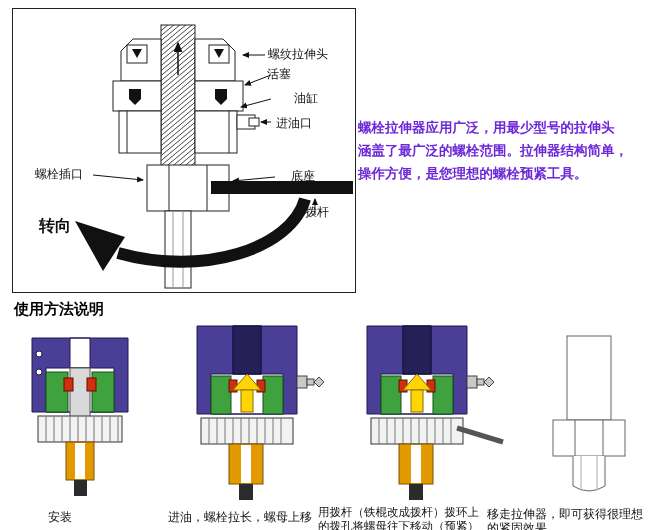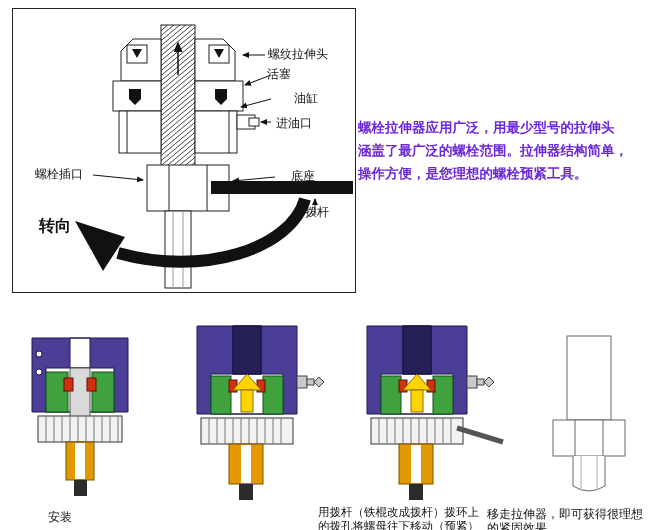--- a/index.html
+++ b/index.html
@@ -115,20 +115,21 @@
     <div class="dlabel" style="left:278px;top:160px">底座</div>
     <div class="dlabel" style="left:292px;top:196px">拨杆</div>
     <div class="dlabel bold" style="left:22px;top:158px">螺栓插口</div>
     <div class="dlabel big" style="left:26px;top:210px">转向</div>
   </div>
 
   <div class="desc">螺栓拉伸器应用广泛，用最少型号的拉伸头
 涵盖了最广泛的螺栓范围。拉伸器结构简单，
 操作方便，是您理想的螺栓预紧工具。</div>
 
+  <div class="heading">使用方法说明</div>
 
   <svg class="step-svg" style="left:20px;top:332px" width="120" height="165" viewBox="0 0 120 165">
     <path fill-rule="evenodd" d="M12 6 H108 V80 H12 Z M50 6 H70 V36 H50 Z M26 36 H94 V80 H26 Z" class="f-purple" stroke="#1d1850"></path>
     <circle cx="19" cy="22" r="3" fill="#fff" stroke="#1d1850"></circle>
     <circle cx="19" cy="40" r="3" fill="#fff" stroke="#1d1850"></circle>
     <rect x="50" y="36" width="20" height="54" fill="#d9d9d9" stroke="#555"></rect>
     <rect x="26" y="40" width="22" height="40" class="f-green" stroke="#14501a"></rect>
     <rect x="72" y="40" width="22" height="40" class="f-green" stroke="#14501a"></rect>
     <rect x="44" y="46" width="9" height="13" class="f-red" stroke="#601000"></rect>
     <rect x="67" y="46" width="9" height="13" class="f-red" stroke="#601000"></rect>
@@ -231,16 +232,17 @@
       <rect x="16" y="90" width="72" height="36" fill="#fff" stroke="#666"></rect>
       <line x1="38" y1="90" x2="38" y2="126" stroke="#666"></line>
       <line x1="66" y1="90" x2="66" y2="126" stroke="#666"></line>
     </g>
     <path d="M36 126 V156 Q52 166 68 156 V126" fill="#fff" stroke="#666"></path>
     <line x1="44" y1="126" x2="44" y2="160" stroke="#aaa"></line>
     <line x1="60" y1="126" x2="60" y2="160" stroke="#aaa"></line>
   </svg>
 
   <div class="caption" style="left:48px;top:510px">安装</div>
+  <div class="caption" style="left:168px;top:510px">进油，螺栓拉长，螺母上移</div>
   <div class="caption small" style="left:318px;top:505px;width:164px">用拨杆（铁棍改成拨杆）拨环上的拨孔将螺母往下移动（预紧）或往上移动（拆松）</div>
   <div class="caption" style="left:487px;top:507px;width:160px">移走拉伸器，即可获得很理想的紧固效果</div>
 
 </div>
 
 </body></html>

